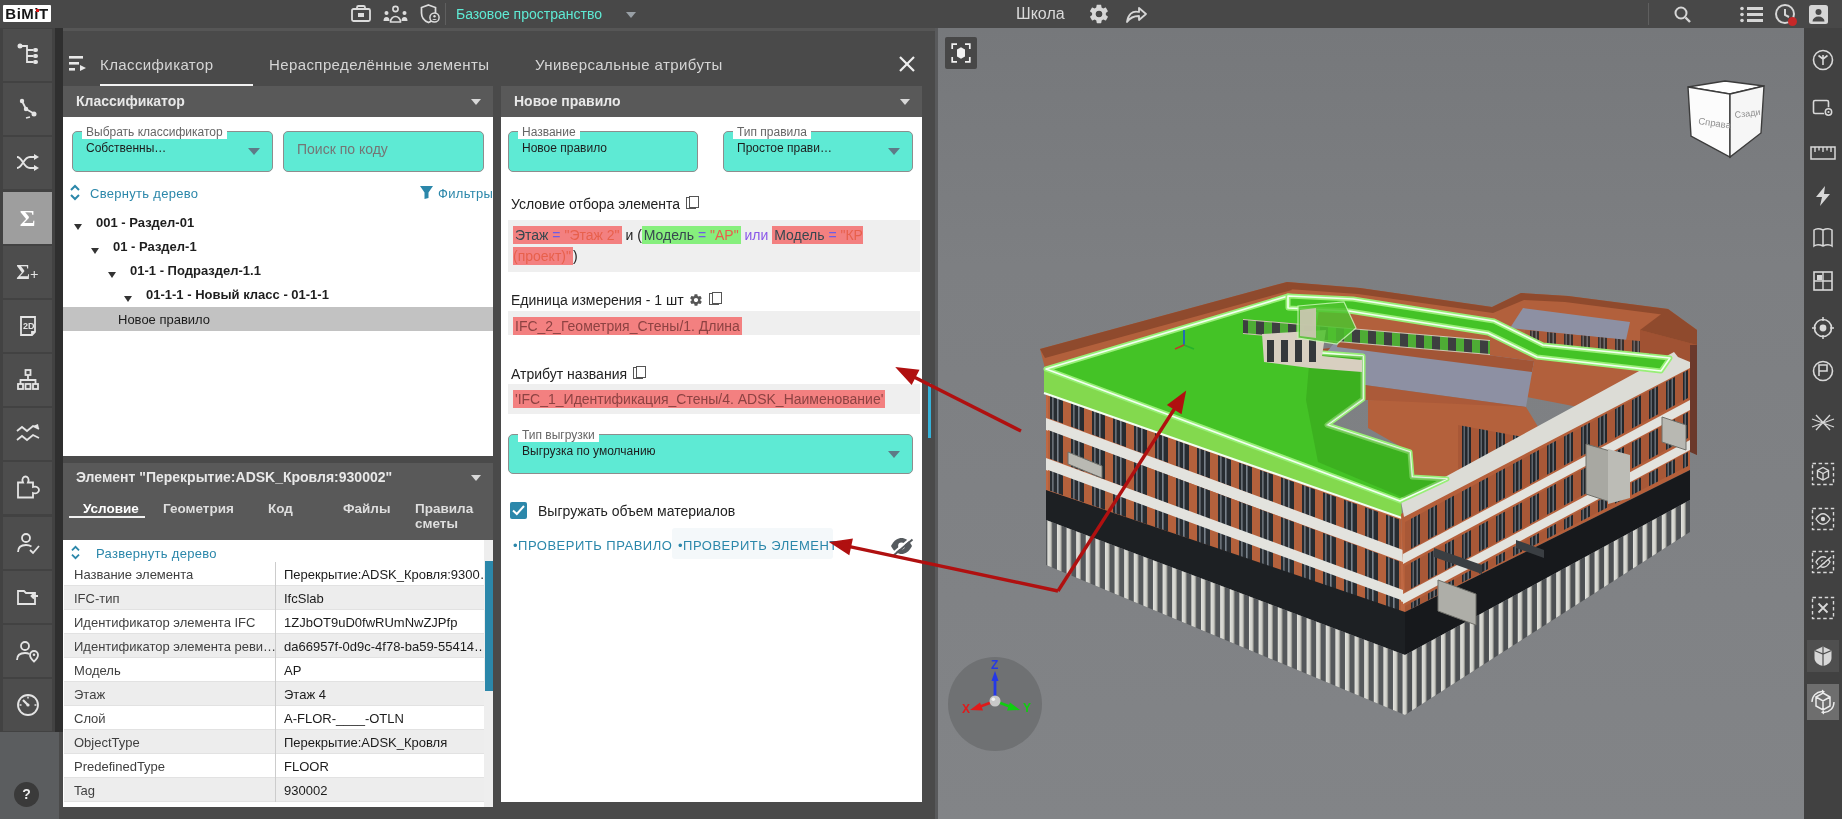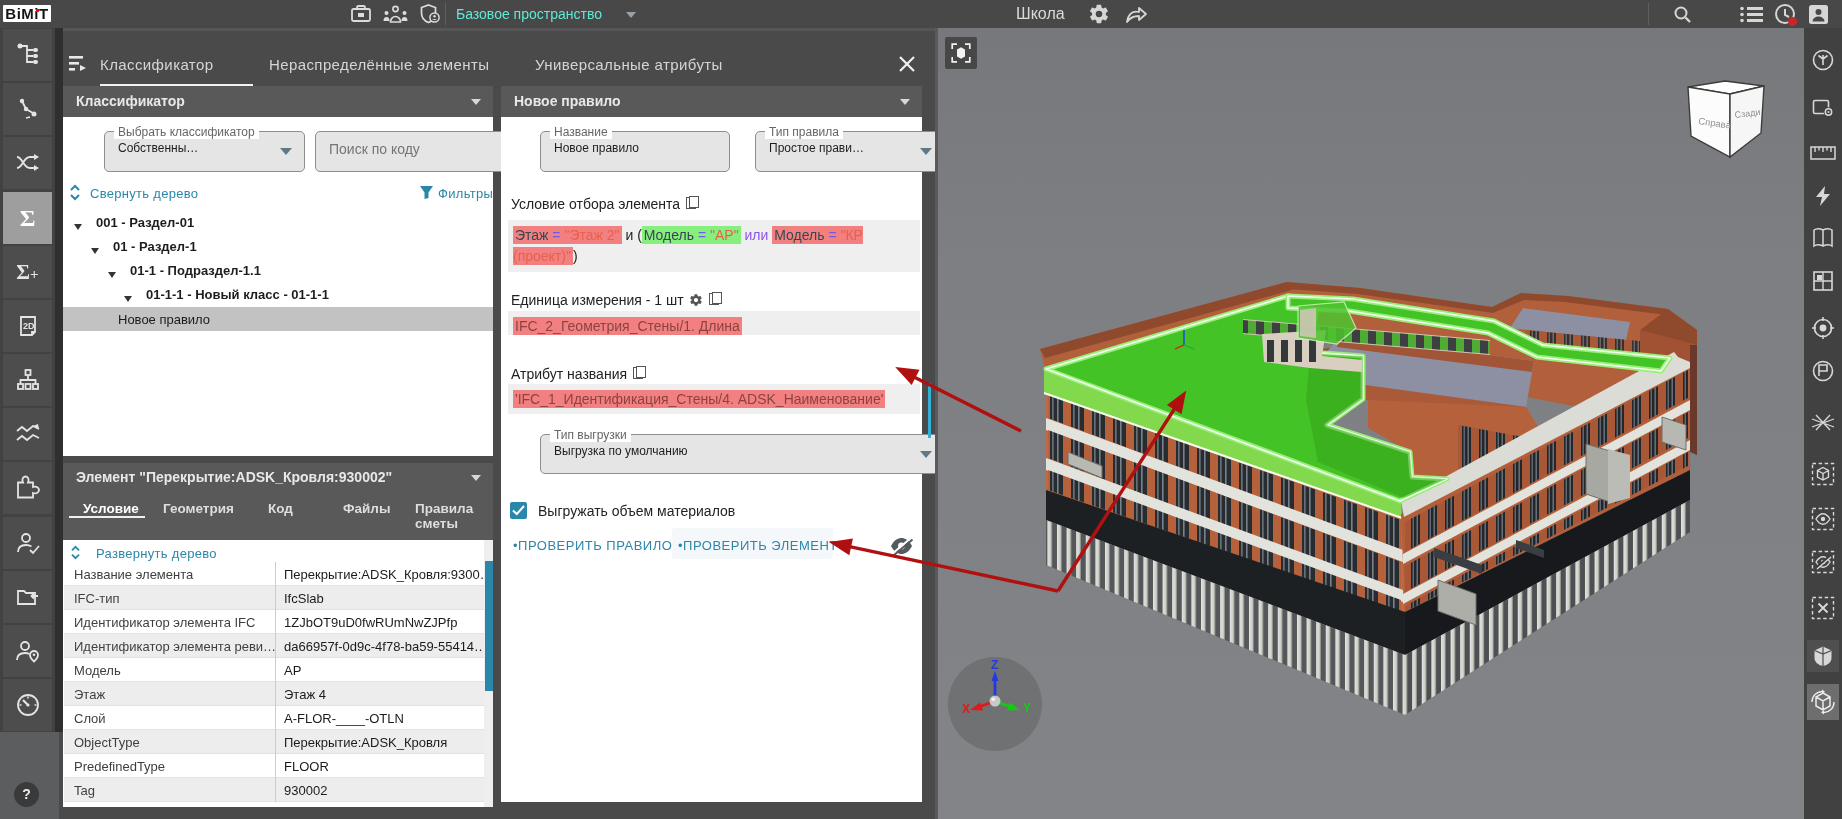--- a/index.html
+++ b/index.html
@@ -20,21 +20,21 @@
   
   #tabsrow { position:absolute; left:63px; top:28px; width:872px; height:58px; background:#4a4a4a; z-index:5; }
   .tab { position:absolute; top:28px; color:#d5d5d5; font-size:15px; letter-spacing:0.4px; }
   #tabund { position:absolute; left:37px; top:56px; width:153px; height:2px; background:#f2f2f2; }
   
   .phead { position:absolute; background:#595959; color:#e8e8e8; font-weight:bold; font-size:14px; }
   .phead .cap { position:absolute; left:13px; top:7px; }
   .caret { position:absolute; width:0; height:0; border-left:5px solid transparent; border-right:5px solid transparent; border-top:6px solid #d8d8d8; }
   .white { position:absolute; background:#fff; }
   
-  .oinput { position:absolute; border:1px solid #8d8d8d; border-radius:5px; background:#e5e5e5;margin-left:32px; }
+  .oinput { position:absolute; border:1px solid #8d8d8d; border-radius:5px; background:#5eead4; }
   .oinput .lbl { position:absolute; left:9px; top:-7px; background:#fff; padding:0 4px; font-size:12px; color:#666; white-space:nowrap; }
   .oinput .val { position:absolute; left:13px; top:9px; font-size:12px; color:#1d1d1d; white-space:nowrap; }
   .oinput .ph  { position:absolute; left:13px; top:9px; font-size:14px; color:#757575; white-space:nowrap; }
   .oinput .dcaret { position:absolute; right:12px; top:16px; width:0; height:0; border-left:6px solid transparent; border-right:6px solid transparent; border-top:7px solid #5e7a87; }
   .blink { position:absolute; font-size:13px; color:#2b87aa; letter-spacing:0.3px; }
   
   .trow { position:absolute; left:0; width:100%; height:24px; font-size:13px; font-weight:bold; color:#1e1e1e; }
   .tcaret { position:absolute; width:0; height:0; border-left:4.5px solid transparent; border-right:4.5px solid transparent; border-top:6px solid #333; }
   
   .prow { position:absolute; left:64px; width:420px; height:24px; font-size:13px; border-bottom:1px solid #e2e2e2; }

